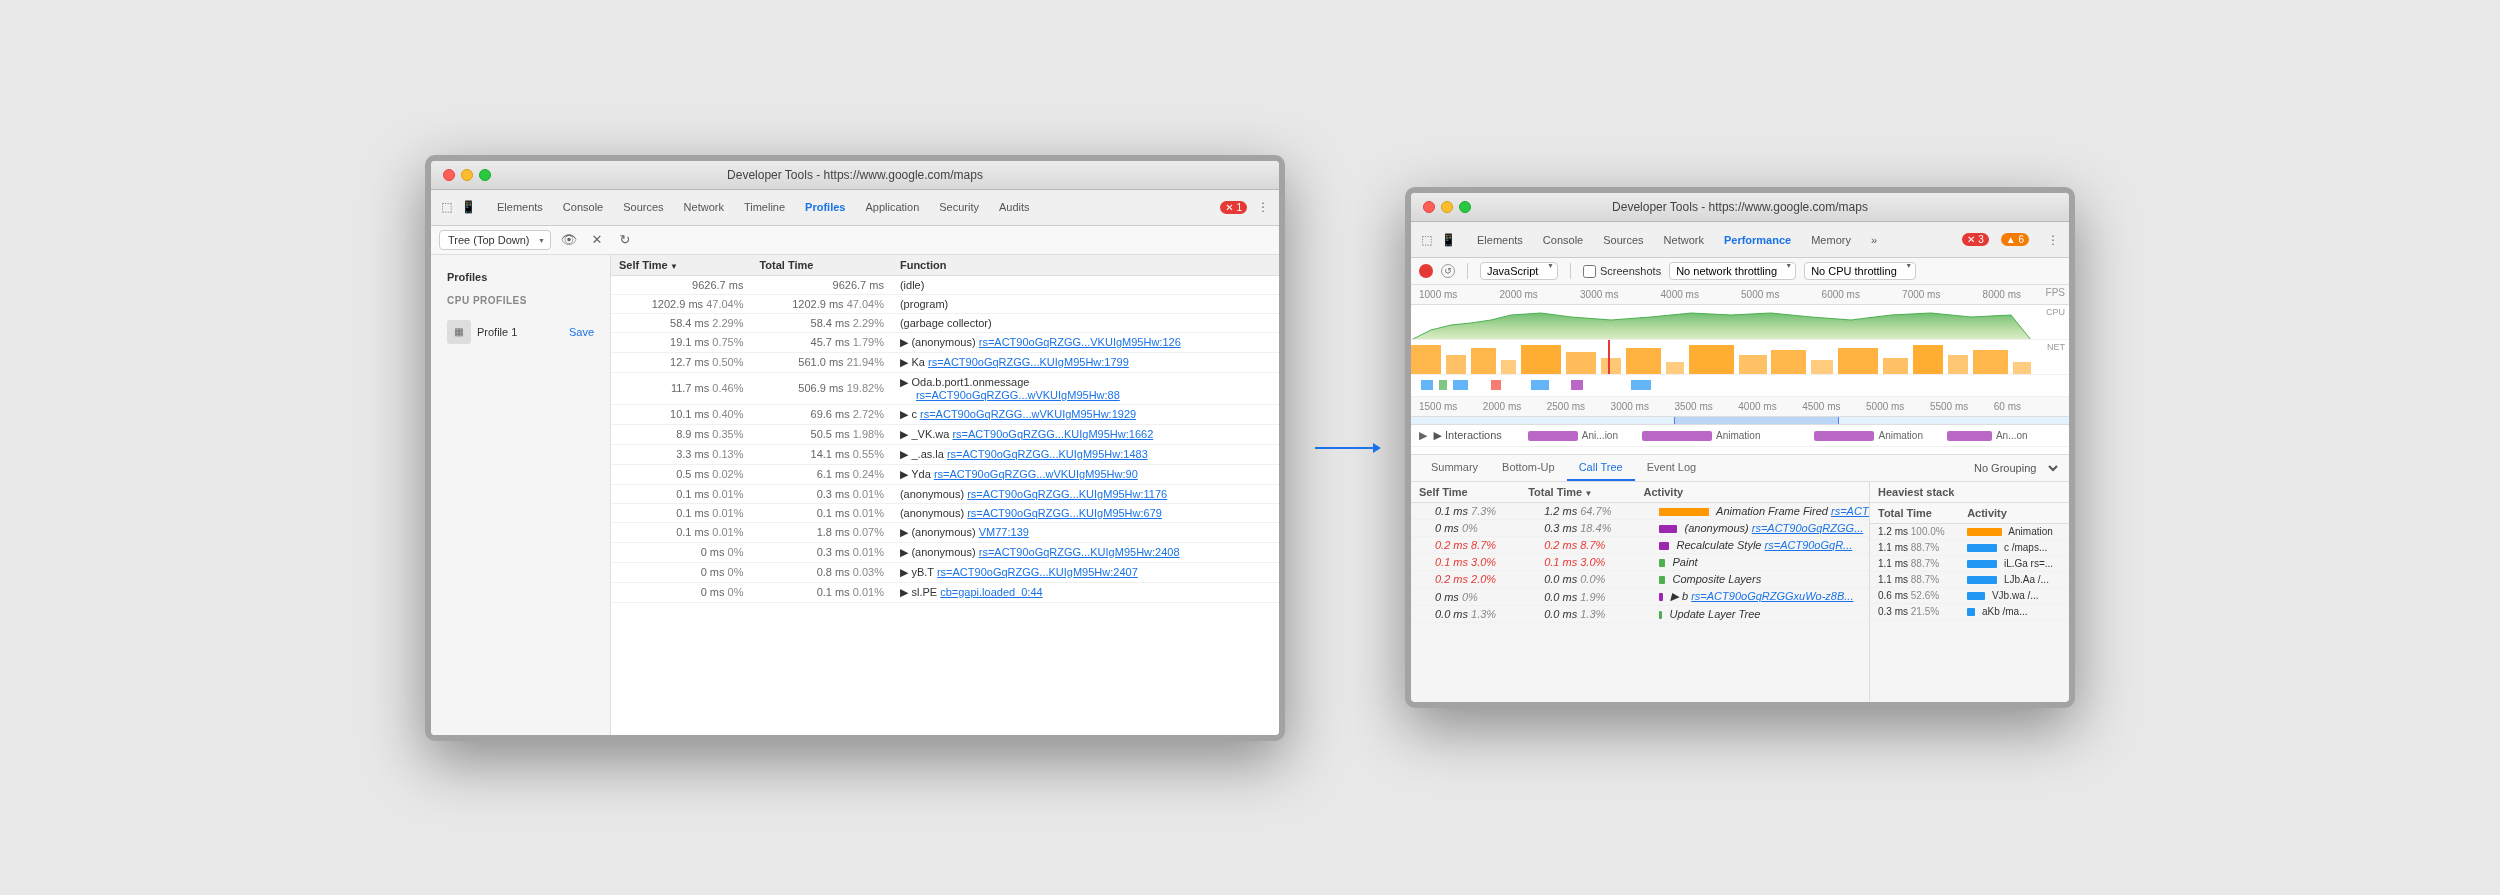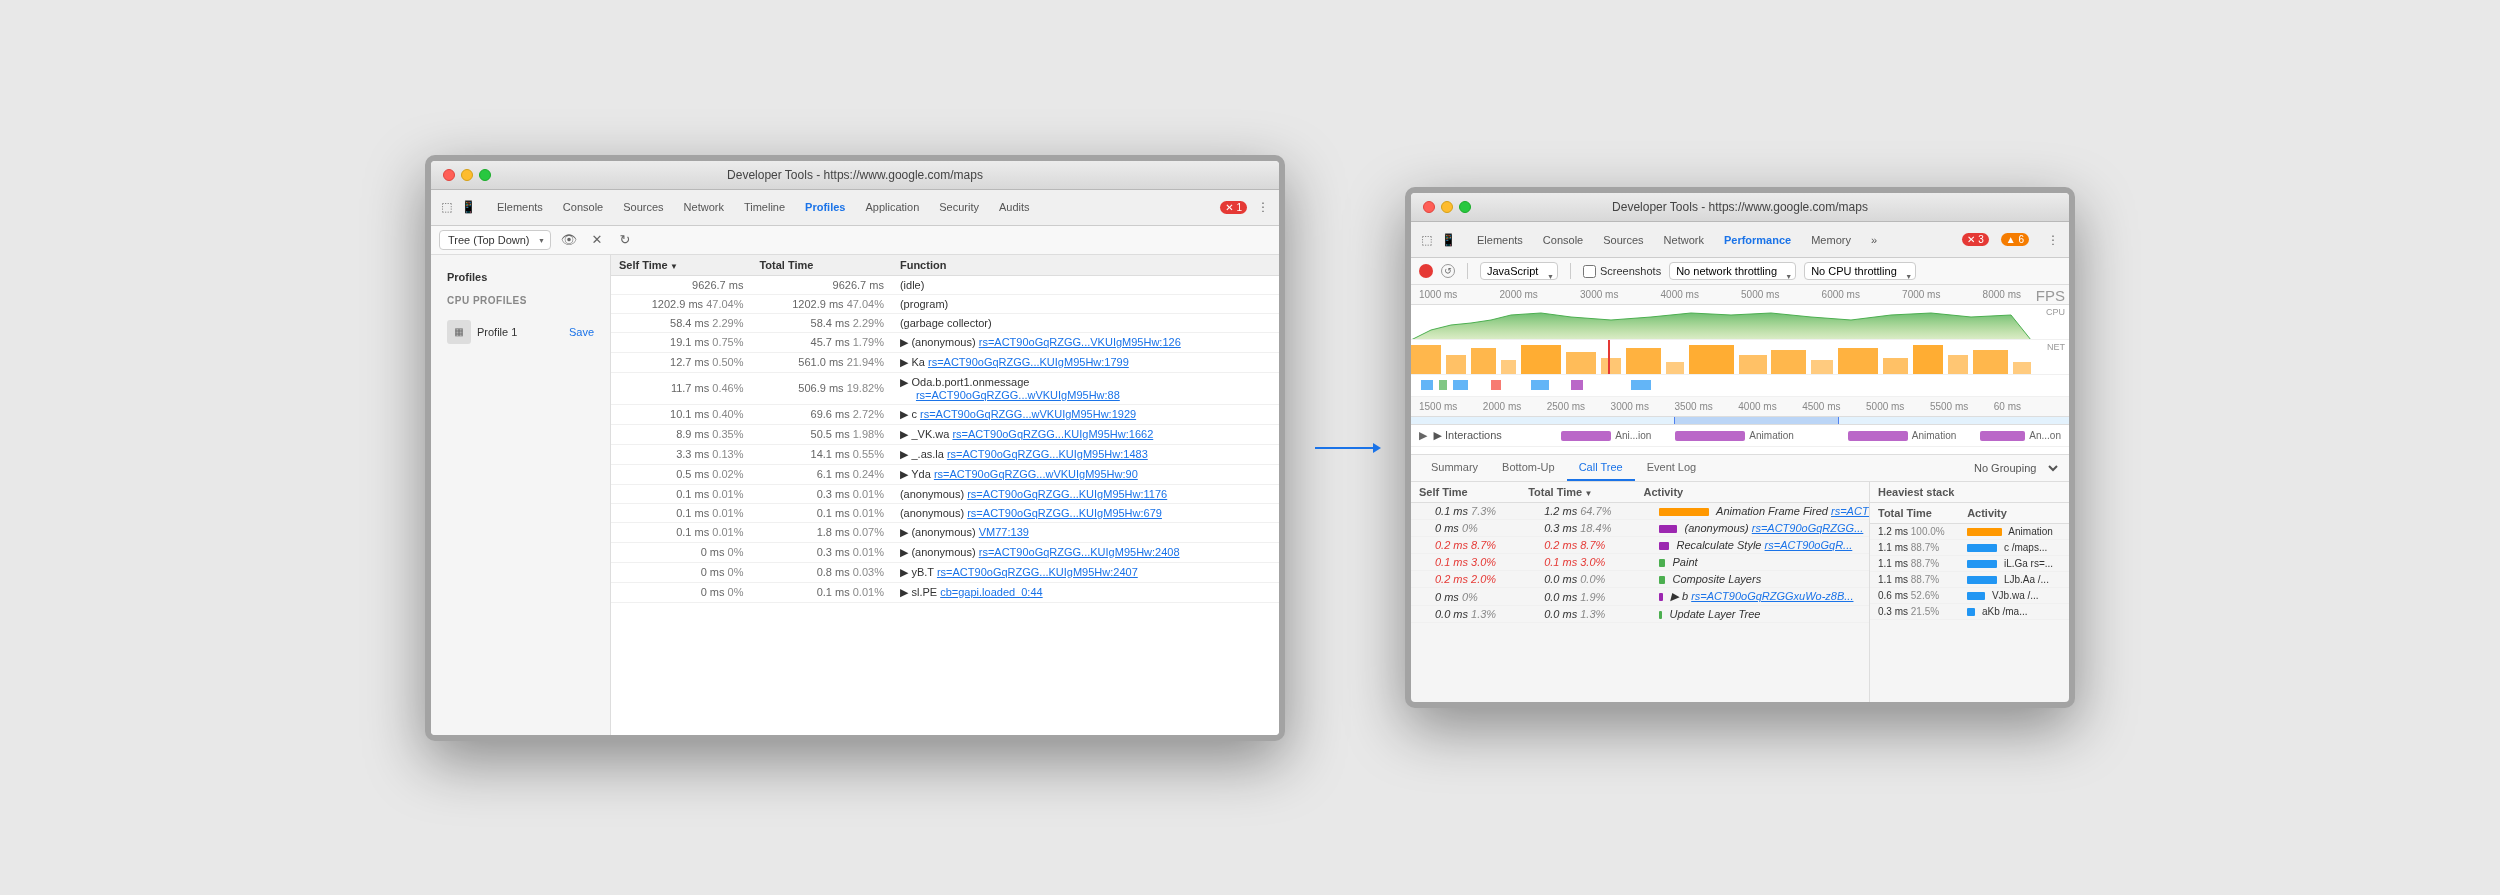--- a/index.html
+++ b/index.html
@@ -311,21 +311,21 @@
     .perf-toolbar-sep {
       width: 1px;
       height: 16px;
       background: #ccc;
       margin: 0 4px;
     }
 
     .perf-select-wrap {
       position: relative;
       display: inline-flex;
-      align-items: flex-end;
+      align-items: flex-start;
     }
 
     .perf-select {
       background: white;
       border: 1px solid #ccc;
       border-radius: 4px;
       padding: 2px 18px 2px 6px;
       font-size: 11px;
       cursor: pointer;
       appearance: none;
@@ -726,21 +726,21 @@
       <div style="display:flex;width:100%;justify-content:space-between;padding-right:40px;">
         <span>1000 ms</span>
         <span>2000 ms</span>
         <span>3000 ms</span>
         <span>4000 ms</span>
         <span>5000 ms</span>
         <span>6000 ms</span>
         <span>7000 ms</span>
         <span>8000 ms</span>
       </div>
-      <span style="position:absolute;right:4px;top:2px;font-size:15px;color:#999;">FPS</span>
+      <span style="position:absolute;right:4px;top:2px;font-size:10px;color:#999;">FPS</span>
     </div>
 
     <div style="height:35px;background:white;position:relative;border-bottom:1px solid #f0f0f0;">
       <svg width="100%" height="100%">
         <defs>
           <linearGradient id="fpsGrad" x1="0" y1="0" x2="0" y2="1">
             <stop offset="0%" stop-color="#4caf50" stop-opacity="0.8"></stop>
             <stop offset="100%" stop-color="#8bc34a" stop-opacity="0.3"></stop>
           </linearGradient>
         </defs>
@@ -808,21 +808,21 @@
       </div>
     </div>
 
     <div style="height:8px;background:#e3f2fd;border-bottom:1px solid #ddd;position:relative;">
       <div style="position:absolute;left:40%;width:25%;height:100%;background:rgba(30,100,220,0.2);border-left:1px solid #5080ee;border-right:1px solid #5080ee;"></div>
     </div>
 
     <div style="height:22px;display:flex;align-items:center;padding:0 8px;font-size:11px;color:#555;border-bottom:1px solid #f0f0f0;background:white;gap:6px;">
       <span style="color:#666;cursor:pointer;">▶</span>
       <span>▶ Interactions</span>
-      <div style="flex:1;display:flex;gap:4px;align-items:center;padding-left:20px;justify-content:flex-end;">
+      <div style="flex:1;display:flex;gap:4px;align-items:center;padding-left:20px;">
         <div style="background:#9c27b0;height:10px;width:50px;border-radius:2px;opacity:0.7;"></div>
         <span style="font-size:10px;color:#666;">Ani...ion</span>
         <div style="background:#9c27b0;height:10px;width:70px;border-radius:2px;opacity:0.7;margin-left:20px;"></div>
         <span style="font-size:10px;color:#666;">Animation</span>
         <div style="background:#9c27b0;height:10px;width:60px;border-radius:2px;opacity:0.7;margin-left:50px;"></div>
         <span style="font-size:10px;color:#666;">Animation</span>
         <div style="background:#9c27b0;height:10px;width:45px;border-radius:2px;opacity:0.7;margin-left:20px;"></div>
         <span style="font-size:10px;color:#666;">An...on</span>
       </div>
     </div>

